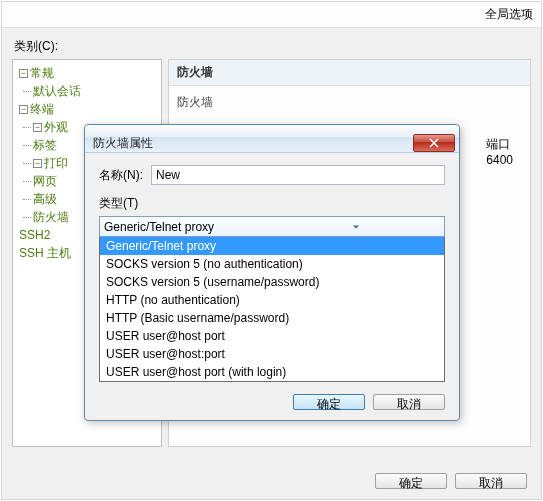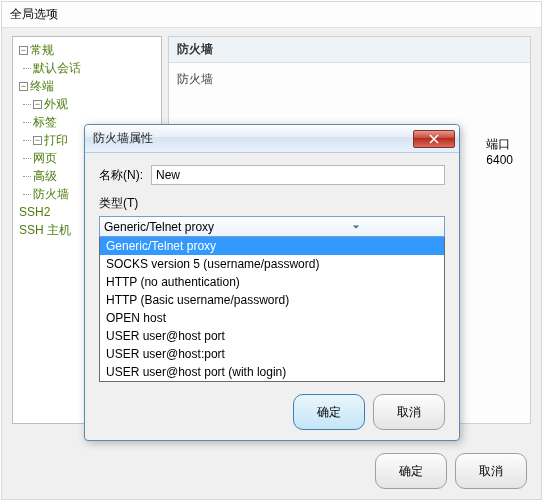--- a/index.html
+++ b/index.html
@@ -1,39 +1,39 @@
 <!DOCTYPE html>
 <html><head>
 <meta charset="utf-8">
 <style>
   * { box-sizing: border-box; font-family: "Microsoft YaHei", "Segoe UI", Tahoma, sans-serif; font-size: 12px; }
   body { margin: 0; background: #fff; width: 543px; height: 501px; position: relative; overflow: hidden; }
   .outer { border: 1px solid #d8d8d8; width: 541px; height: 499px; margin: 1px; background: #f0f0f0; position: relative; }
-  .titlebar { background: #fdfdfd; border-bottom: 1px solid #e0e0e0; padding: 4px 8px; font-size: 12px; }
+  .titlebar { background: #fdfdfd; border-bottom: 1px solid #e0e0e0; padding: 4px 8px; font-size: 12px; text-align: right; }
   .body { padding: 8px 10px; position: relative; height: calc(100% - 26px); }
   .cat-label { margin: 2px 0 4px 2px; }
   .layout { display: flex; gap: 6px; height: 388px; }
   .tree { width: 150px; background: #fff; border: 1px solid #bfbfbf; padding: 4px 2px; overflow: hidden; }
   .tree ul { list-style: none; margin: 0; padding-left: 14px; }
   .tree > ul { padding-left: 4px; }
   .tree li { white-space: nowrap; line-height: 18px; color: #4d7c0f; position: relative; }
   .tree li::before { content: ""; position: absolute; left: -10px; top: 9px; width: 8px; border-top: 1px dotted #999; }
   .tree > ul > li::before { display: none; }
   .box { display: inline-block; width: 9px; height: 9px; border: 1px solid #888; text-align: center; line-height: 7px; font-size: 9px; margin-right: 2px; background: #fff; vertical-align: 1px; }
   .panel { flex: 1; border: 1px solid #d0d0d0; background: #fdfdfd; }
   .panel-head { background: #eef3f7; padding: 4px 8px; font-weight: bold; color: #333; border-bottom: 1px solid #e0e0e0; }
   .panel-body { padding: 8px; }
   .panel-sub { color: #444; margin-bottom: 4px; }
   .port { position: absolute; right: 28px; top: 108px; font-size: 12px; color: #000; text-align: left; }
   .bottom-btns { position: absolute; right: 14px; bottom: 10px; display: flex; gap: 8px; }
-  .btn { min-width: 72px; height: 36px; border: 1px solid #9f9f9f; background: linear-gradient(#fdfdfd,#e4e4e4); border-radius: 10px; cursor: pointer; }
+  .btn { min-width: 72px; height: 16px; border: 1px solid #9f9f9f; background: linear-gradient(#fdfdfd,#e4e4e4); border-radius: 2px; cursor: pointer; }
   .btn-primary { border: 1px solid #3c7fb1; background: linear-gradient(#eaf6fd,#c4e5f6); }
   
   .modal { position: absolute; left: 82px; top: 96px; width: 376px; background: #f0f0f0; border: 1px solid #5a8ab0; border-radius: 4px; box-shadow: 2px 2px 8px rgba(0,0,0,0.25); }
-  .modal-titlebar { height: 28px; background: linear-gradient(#fefefe,#e6eef7 45%,#d5e4f2 46%,#e8f1fa); border-bottom: 1px solid #b8cde0; border-radius: 4px 4px 0 0; display: flex; align-items: center; padding: 0 4px 0 8px; }
+  .modal-titlebar { height: 28px; background: linear-gradient(#fefefe,#e6eef7 45%,#d5e4f2 46%,#e8f1fa); border-bottom: 1px solid #b8cde0; border-radius: 4px 4px 0 0; display: flex; align-items: flex-end; padding: 0 4px 0 8px; }
   .modal-title { flex: 1; font-size: 12px; color: #222; }
   .closebtn { width: 42px; height: 18px; background: linear-gradient(#e49a8f,#c8493b 45%,#b52b1c 46%,#d96b5c); border: 1px solid #8a2e22; border-radius: 2px; display: flex; align-items: center; justify-content: center; cursor: pointer; }
   .closebtn svg { width: 10px; height: 10px; }
   .modal-body { padding: 12px 14px 10px; }
   .row { display: flex; align-items: center; margin-bottom: 10px; gap: 0; }
   .row label { width: 52px; }
   .txt { flex: 1; height: 20px; border: 1px solid #b0b8c2; padding: 0 4px; background: #fff; }
   .combo { position: relative; }
   .combo-box { border: 1px solid #7a9ec7; background: linear-gradient(#fefefe,#eaf2fb); height: 21px; display: flex; align-items: center; padding: 0 4px; cursor: pointer; }
   .combo-box span { flex: 1; }
@@ -43,20 +43,21 @@
   .dropdown div { padding: 1px 6px; line-height: 16px; cursor: pointer; white-space: nowrap; }
   .dropdown div.sel { background: #3399ff; color: #fff; }
   .modal-btns { display: flex; justify-content: flex-end; gap: 8px; margin-top: 12px; }
 </style>
 </head>
 <body>
 
 <div class="outer">
   <div class="titlebar">全局选项</div>
   <div class="body">
+    <div class="cat-label">类别(C):</div>
     <div class="layout">
       <div class="tree">
         <ul>
           <li><span class="box">−</span><span>常规</span>
             <ul>
                 <li><span>默认会话</span></li>
               </ul>
           </li>
           <li><span class="box">−</span><span>终端</span>
             <ul>
@@ -108,24 +109,24 @@
             <div class="combo-box">
               <span>Generic/Telnet proxy</span>
               <span class="combo-arrow">
                 <svg viewBox="0 0 10 10">
                     <path d="M1 3 L5 7 L9 3 Z" fill="#4a6a8a"></path>
                   </svg>
               </span>
             </div>
             <div class="dropdown" id="dropdown">
                 <div class="sel">Generic/Telnet proxy</div>
+                <div>SOCKS version 5 (no authentication)</div>
                 <div>SOCKS version 5 (username/password)</div>
                 <div>HTTP (no authentication)</div>
                 <div>HTTP (Basic username/password)</div>
-                <div>OPEN host</div>
                 <div>USER user@host port</div>
                 <div>USER user@host:port</div>
                 <div>USER user@host port (with login)</div>
               </div>
           </div>
         </div>
         <div class="modal-btns">
           <button class="btn btn-primary">确定</button>
           <button class="btn">取消</button>
         </div>

